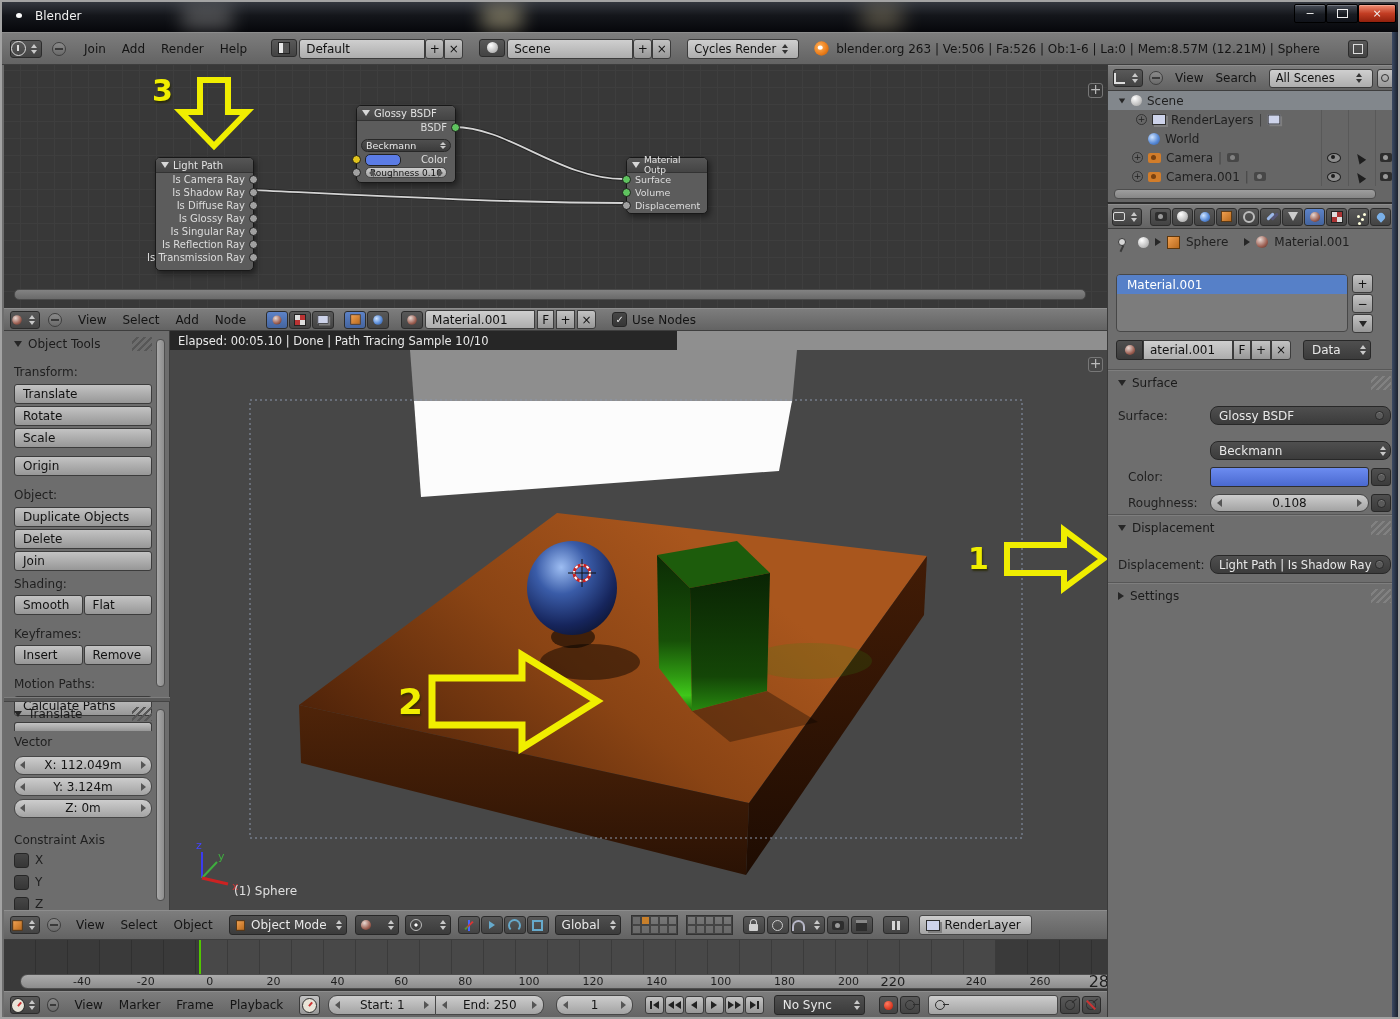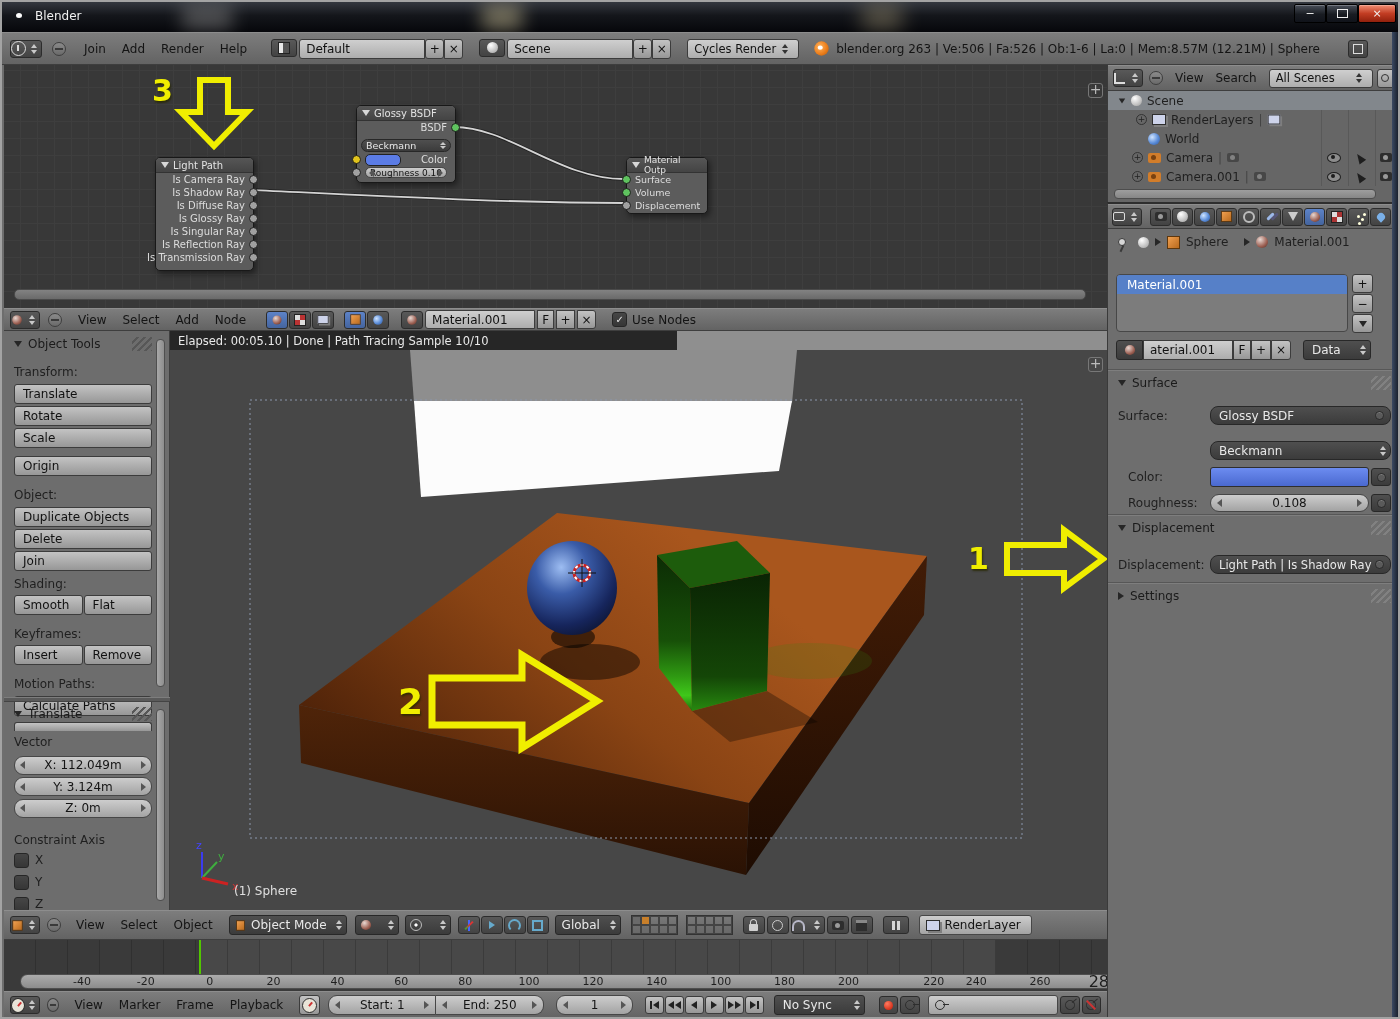--- a/index.html
+++ b/index.html
@@ -611,21 +611,21 @@
         <span style="width:63.88px;text-align:center;font-size:11px;color:#1e1e1e;flex:0 0 auto;">20</span>
         <span style="width:63.88px;text-align:center;font-size:11px;color:#1e1e1e;flex:0 0 auto;">40</span>
         <span style="width:63.88px;text-align:center;font-size:11px;color:#1e1e1e;flex:0 0 auto;">60</span>
         <span style="width:63.88px;text-align:center;font-size:11px;color:#1e1e1e;flex:0 0 auto;">80</span>
         <span style="width:63.88px;text-align:center;font-size:11px;color:#1e1e1e;flex:0 0 auto;">100</span>
         <span style="width:63.88px;text-align:center;font-size:11px;color:#1e1e1e;flex:0 0 auto;">120</span>
         <span style="width:63.88px;text-align:center;font-size:11px;color:#1e1e1e;flex:0 0 auto;">140</span>
         <span style="width:63.88px;text-align:center;font-size:11px;color:#1e1e1e;flex:0 0 auto;">100</span>
         <span style="width:63.88px;text-align:center;font-size:11px;color:#1e1e1e;flex:0 0 auto;">180</span>
         <span style="width:63.88px;text-align:center;font-size:11px;color:#1e1e1e;flex:0 0 auto;">200</span>
-        <span style="width:63.88px;text-align:right;font-size:11px;color:#1e1e1e;flex:0 0 auto;">220</span>
+        <span style="width:63.88px;text-align:left;font-size:13px;color:#1e1e1e;flex:0 0 auto;">220</span>
         <span style="width:63.88px;text-align:center;font-size:11px;color:#1e1e1e;flex:0 0 auto;">240</span>
         <span style="width:63.88px;text-align:center;font-size:11px;color:#1e1e1e;flex:0 0 auto;">260</span>
         <span style="width:63.88px;text-align:center;font-size:16px;color:#1e1e1e;flex:0 0 auto;">280</span>
       </div>
   </div>
 
   <div class="hdr abs" style="left:2px;top:989px;width:1103px;height:28px;gap:2px;padding:0 6px;">
     <span class="ibtn" style="width:30px;">
         <span class="clockico"></span>
         <span class="ud">

